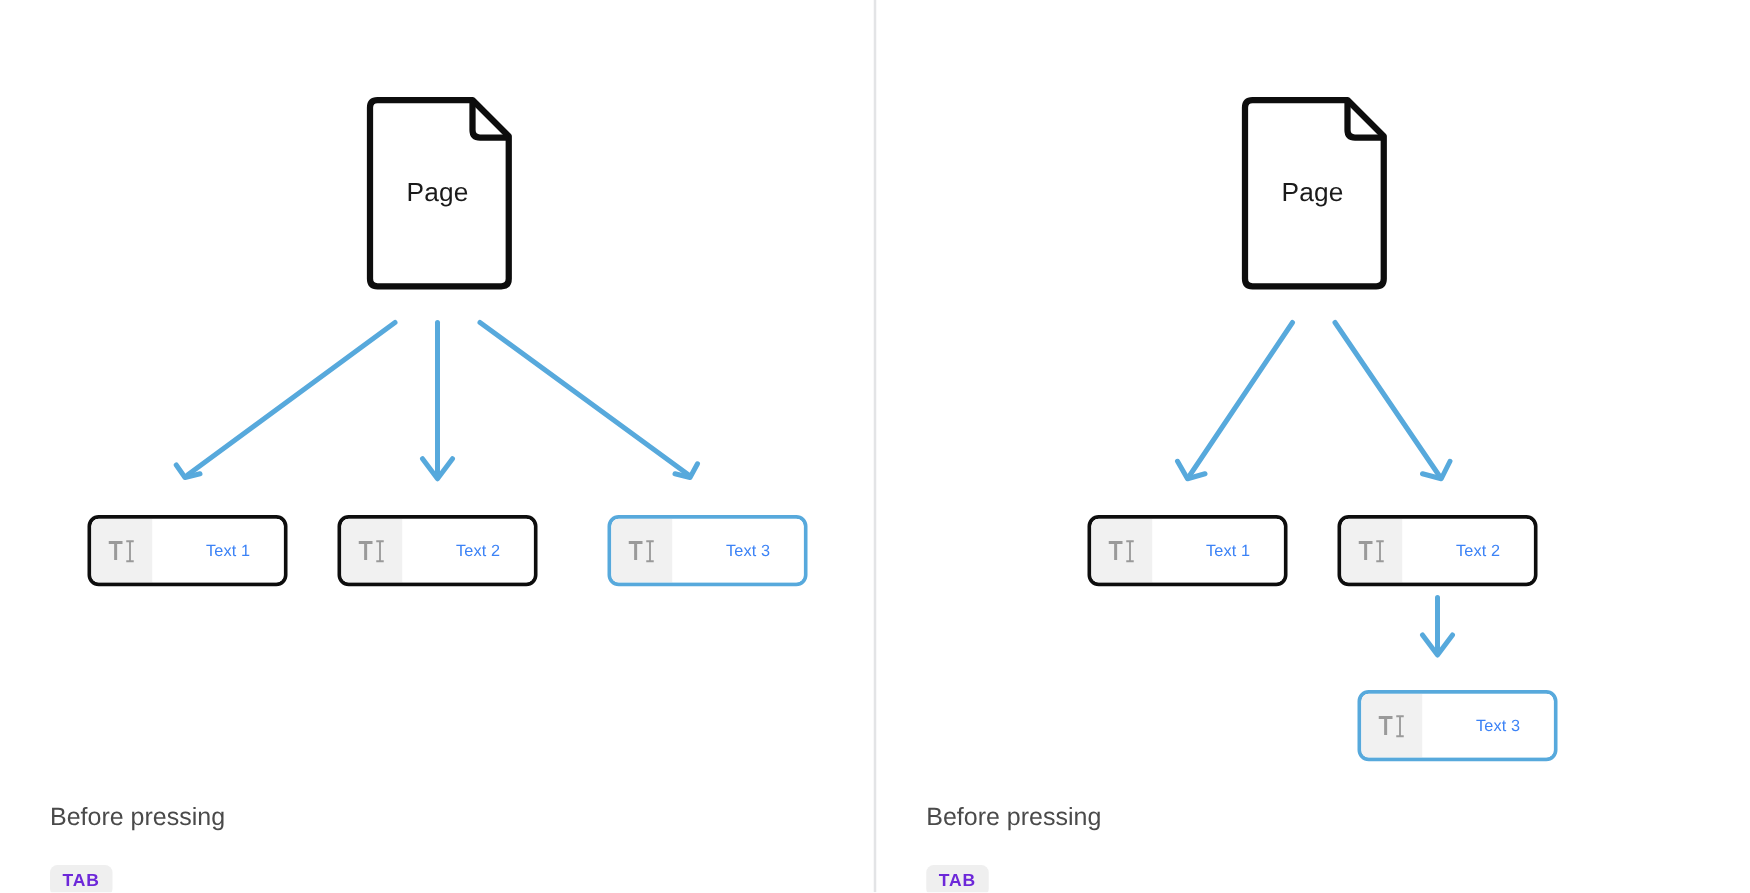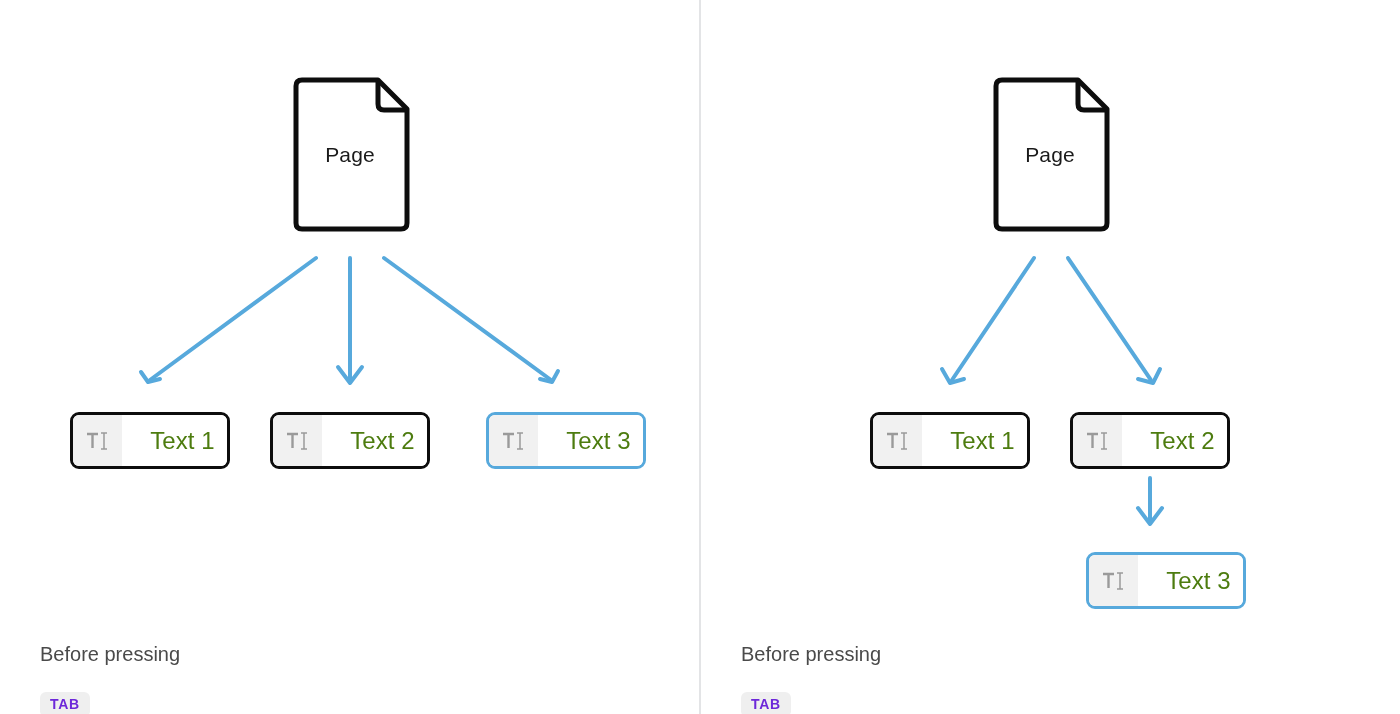--- a/index.html
+++ b/index.html
@@ -95,22 +95,22 @@
     align-items: center;
     justify-content: center;
   }
   .text-box .icon-cell svg { display: block; }
   .text-box .label-cell {
     flex: 1 1 auto;
     background: #ffffff;
     display: flex;
     align-items: center;
     justify-content: center;
-    font-size: 24px;
-    color: #4d7c0f;
+    font-size: 13px;
+    color: #3b82f6;
     letter-spacing: .1px;
     padding-right: 4px;
     padding-left: 20px;
   }
 
   
   #box-b1 { left: 70px;  top: 412px; }
   #box-b2 { left: 270px; top: 412px; }
   #box-b3 { left: 470px; top: 412px; }
 

